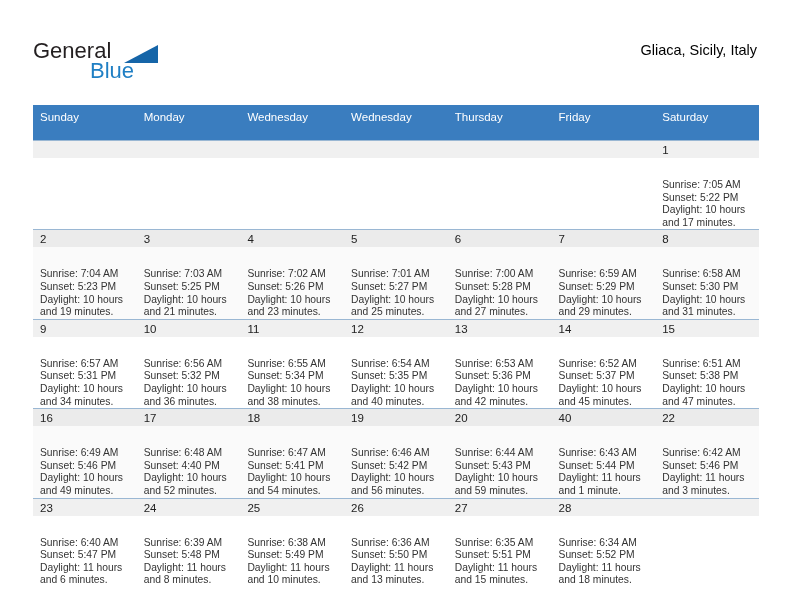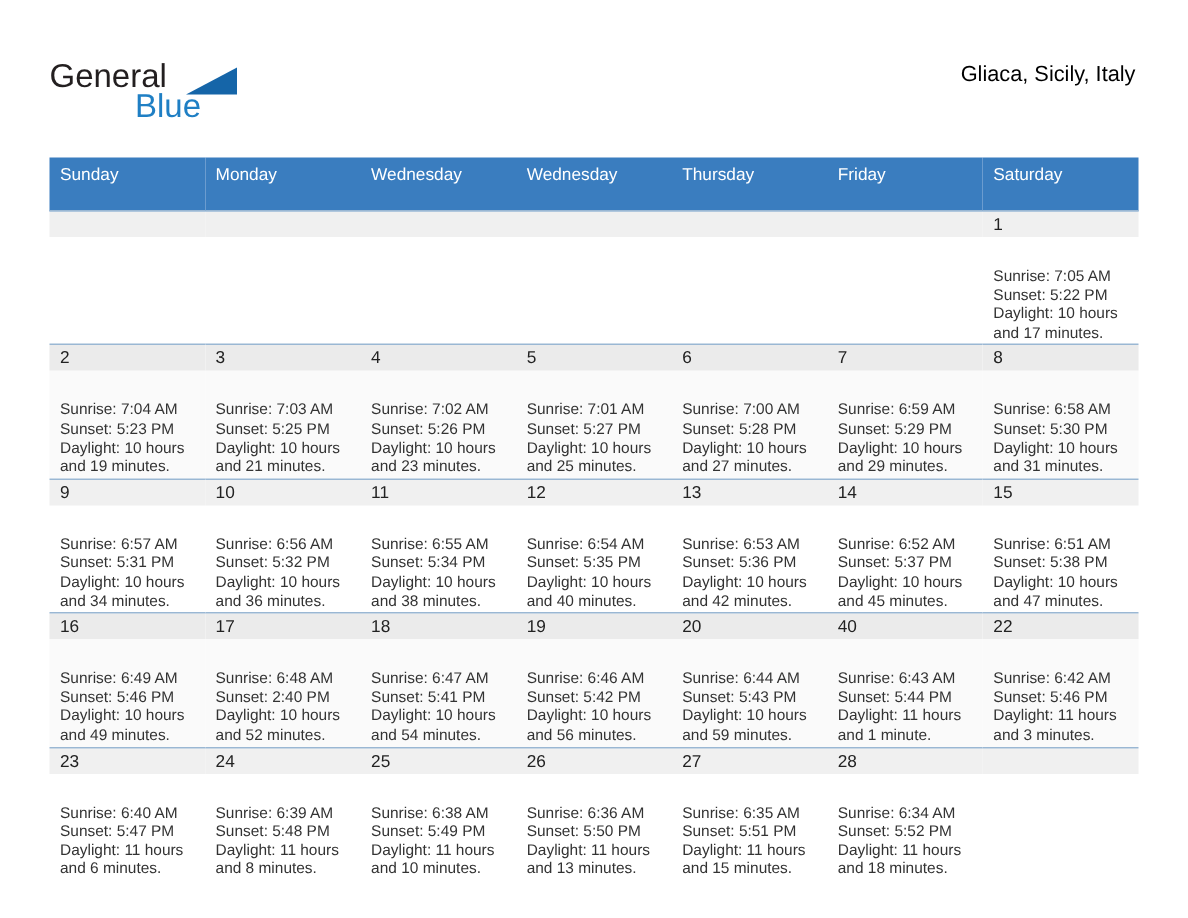--- a/index.html
+++ b/index.html
@@ -344,21 +344,21 @@
               <div>Sunrise: 6:49 AM</div>
               <div>Sunset: 5:46 PM</div>
               <div>Daylight: 10 hours</div>
               <div>and 49 minutes.</div>
             </div>
           </td>
           <td class="cell-day">
             <div class="daynum-bar">17</div>
             <div class="cell-body">
               <div>Sunrise: 6:48 AM</div>
-              <div>Sunset: 2:40 PM</div>
+              <div>Sunset: 4:40 PM</div>
               <div>Daylight: 10 hours</div>
               <div>and 52 minutes.</div>
             </div>
           </td>
           <td class="cell-day">
             <div class="daynum-bar">18</div>
             <div class="cell-body">
               <div>Sunrise: 6:47 AM</div>
               <div>Sunset: 5:41 PM</div>
               <div>Daylight: 10 hours</div>

